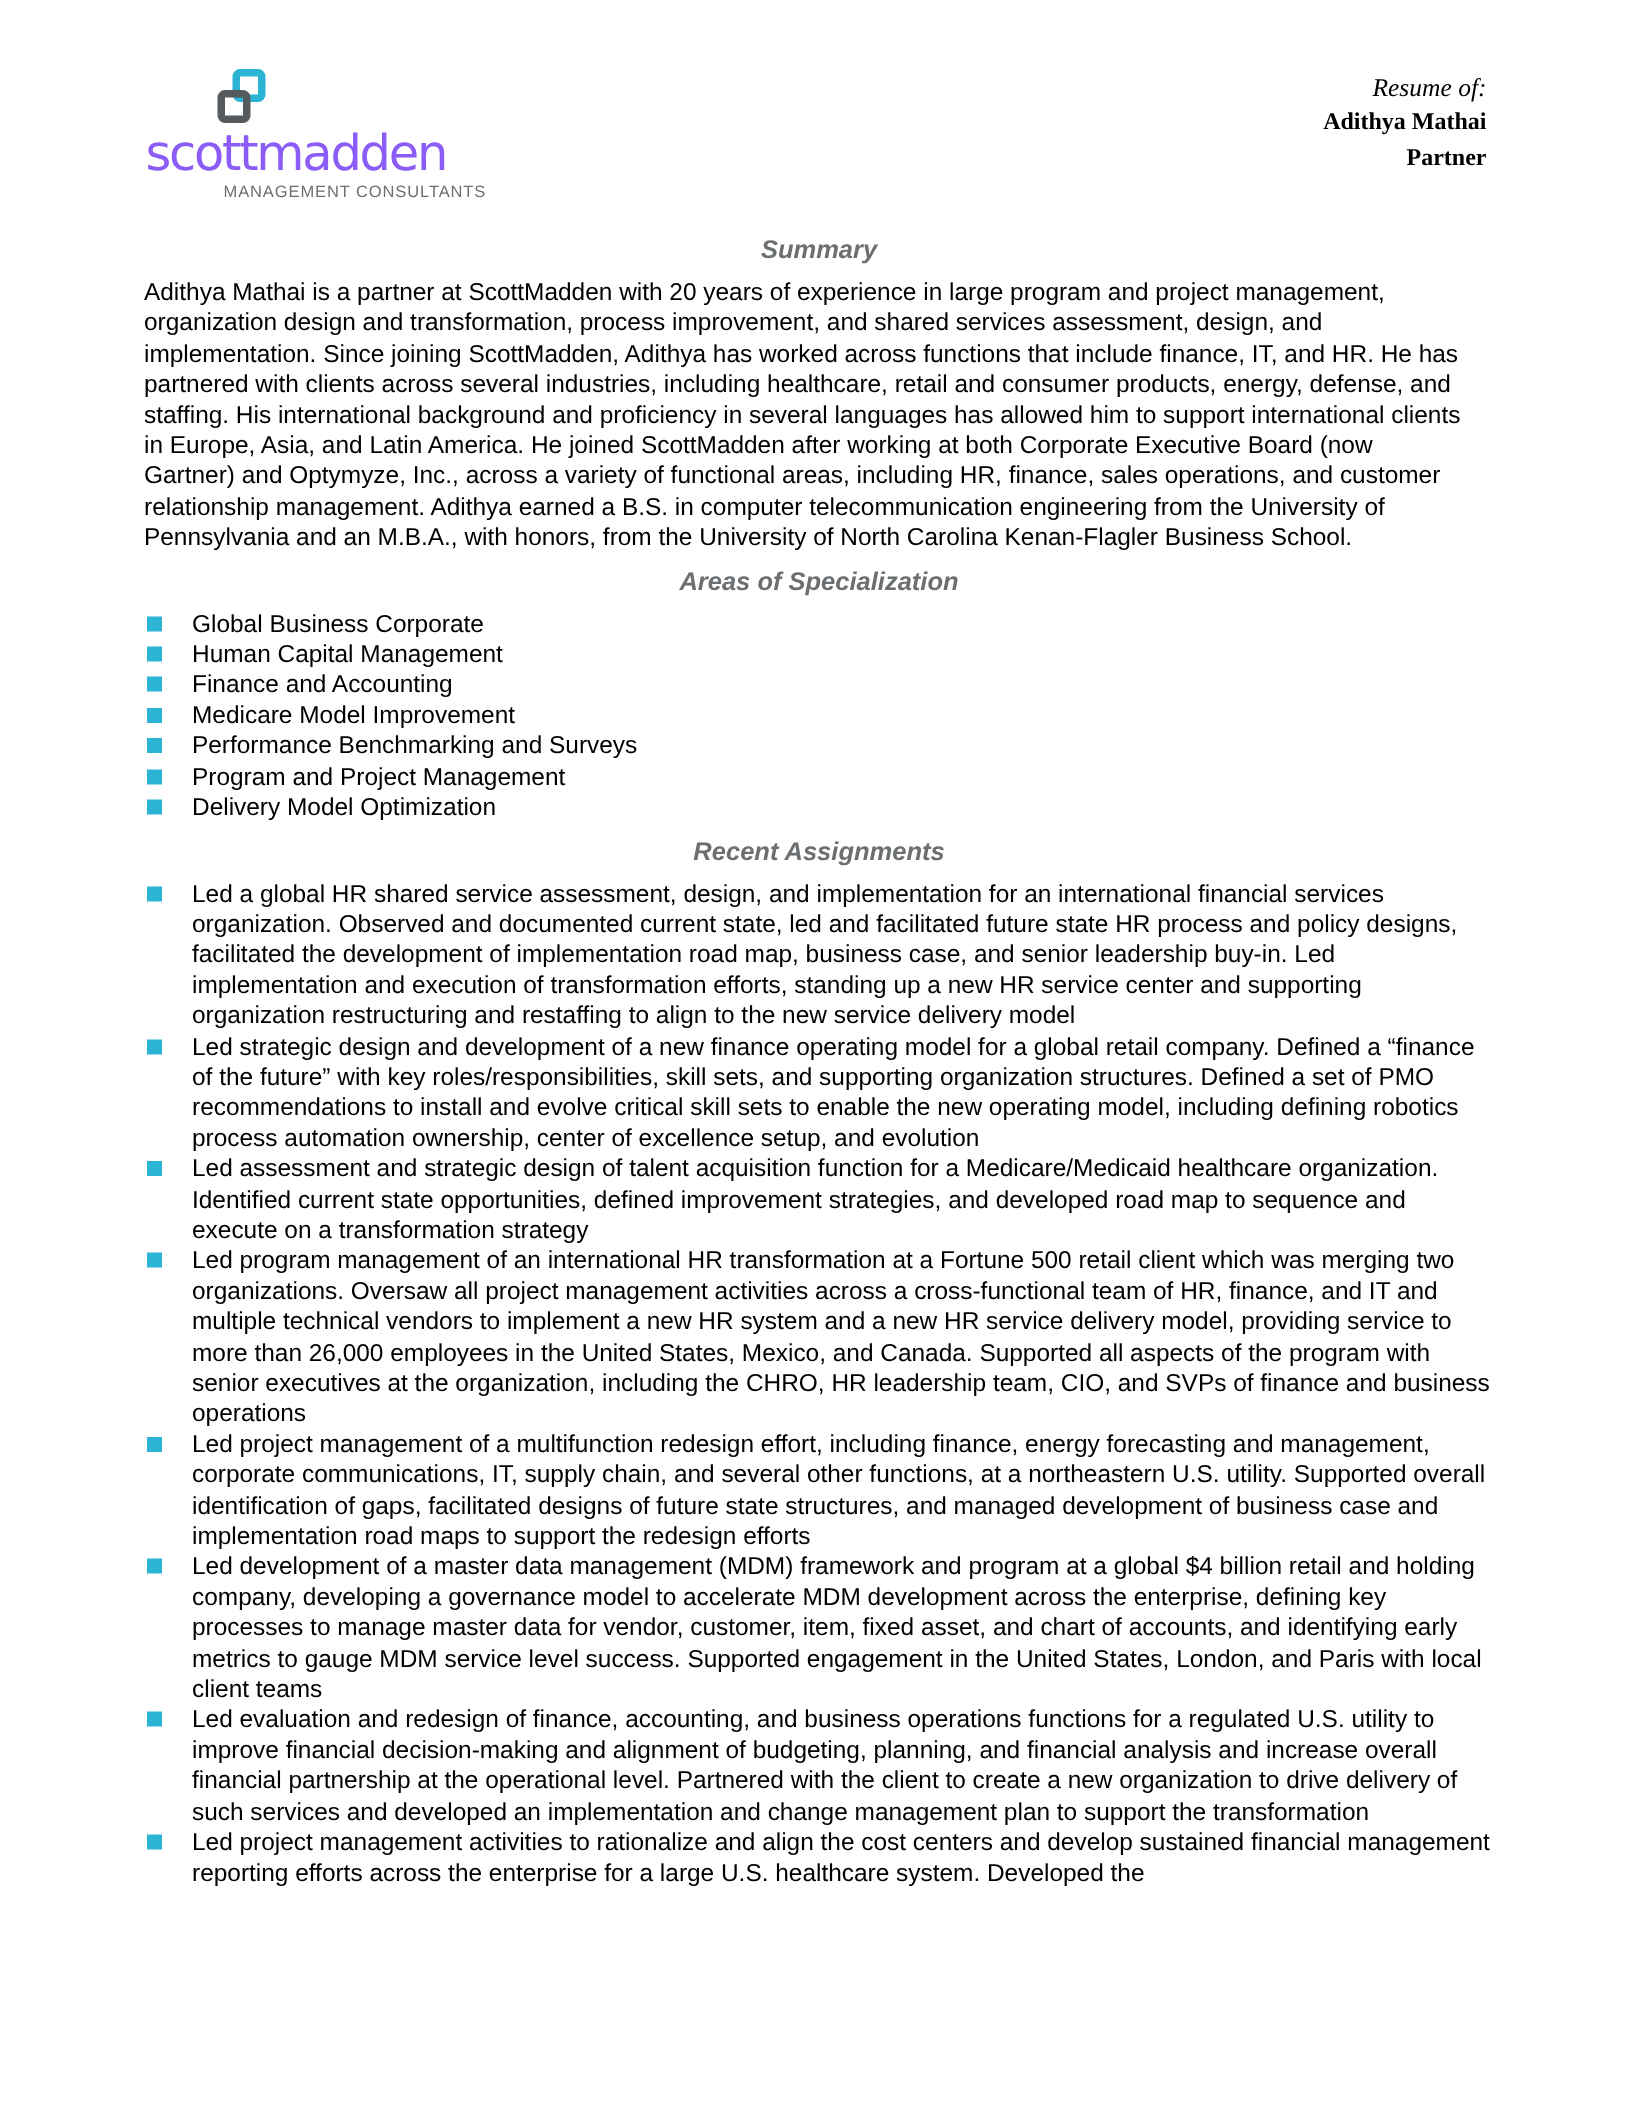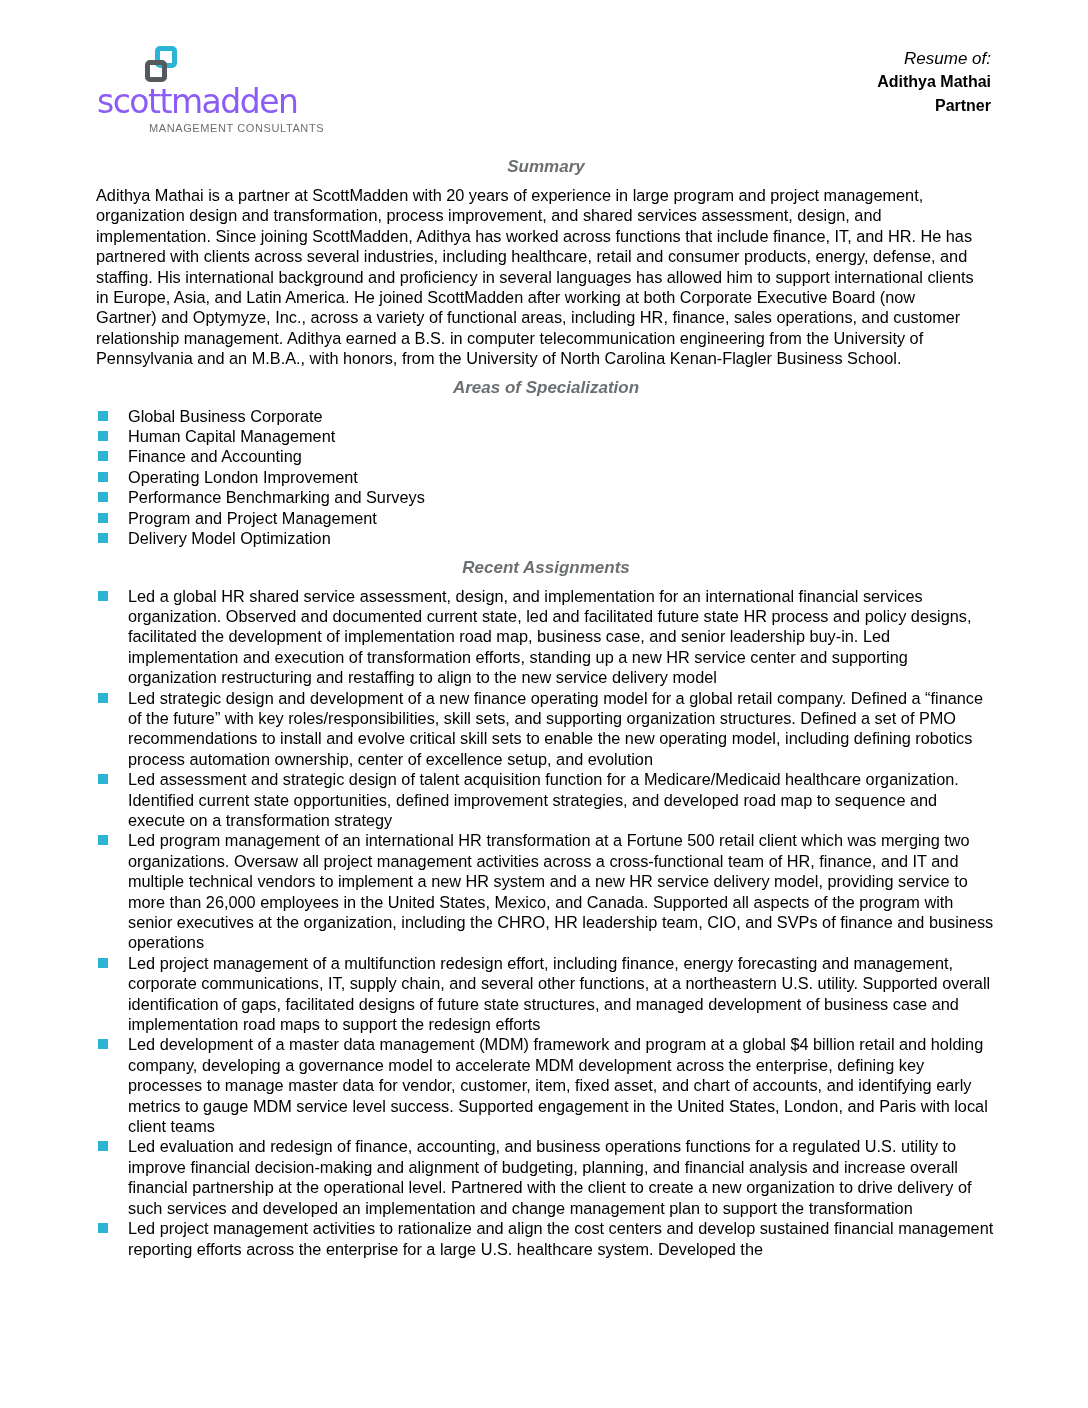--- a/index.html
+++ b/index.html
@@ -5,21 +5,21 @@
   html, body { margin: 0; padding: 0; background: #ffffff; }
   body { width: 1088px; height: 1408px; position: relative; overflow: hidden;
          font-family: "Liberation Sans", sans-serif; color: #000; }
   .logo { position: absolute; left: 97px; top: 46px; width: 200px; height: 90px; }
   .logo-mark { position: absolute; left: 44px; top: 0; width: 44px; height: 40px; }
   .sq { position: absolute; width: 22px; height: 22px; border-radius: 5px; border-style: solid; border-width: 5px; box-sizing: border-box; }
   .sq.teal { left: 14px; top: 0; border-color: #2bb4d4; }
   .sq.gray { left: 4px; top: 14px; border-color: #555a5e; }
   .logo-word { position: absolute; left: 0; top: 36px; font-family: "DejaVu Sans", sans-serif; font-size: 33px; letter-spacing: -1.5px; color: #8b5cf6; line-height: 40px; }
   .logo-sub { position: absolute; left: 52px; top: 76px; font-size: 11px; color: #6a6f73; letter-spacing: 0.6px; white-space: nowrap; }
-  .hdr { position: absolute; right: 97px; top: 48px; text-align: right; }
+  .hdr { position: absolute; right: 97px; top: 48px; text-align: right; font-family: Liberation Serif, serif; }
   .hdr .resume { font-style: italic; font-size: 17px; line-height: 22px; }
   .hdr .name, .hdr .title { font-weight: bold; font-size: 16px; line-height: 24px; }
   .content { position: absolute; left: 96px; top: 156px; width: 900px; font-size: 16.3px; line-height: 20.4px; }
   .sec { color: #6b6f72; font-style: italic; font-weight: bold; font-size: 17px; line-height: 22px; margin: 0 0 7px 0; text-align: center; }
   .para { margin: 0 17px 8px 0; }
   ul { list-style: none; margin: 0 0 8px 0; padding: 0; }
   li { position: relative; padding-left: 32px; }
   li .bul { position: absolute; left: 2px; top: 5px; width: 10px; height: 10px; background: #2bb4d4; }
   .spec li .bul { top: 5px; }
 </style>
@@ -43,21 +43,21 @@
 
 <div class="content">
   <div class="sec">Summary</div>
   <p class="para">Adithya Mathai is a partner at ScottMadden with 20 years of experience in large program and project management, organization design and transformation, process improvement, and shared services assessment, design, and implementation. Since joining ScottMadden, Adithya has worked across functions that include finance, IT, and HR. He has partnered with clients across several industries, including healthcare, retail and consumer products, energy, defense, and staffing. His international background and proficiency in several languages has allowed him to support international clients in Europe, Asia, and Latin America. He joined ScottMadden after working at both Corporate Executive Board (now Gartner) and Optymyze, Inc., across a variety of functional areas, including HR, finance, sales operations, and customer relationship management. Adithya earned a B.S. in computer telecommunication engineering from the University of Pennsylvania and an M.B.A., with honors, from the University of North Carolina Kenan-Flagler Business School.</p>
 
   <div class="sec">Areas of Specialization</div>
   <ul class="spec">
     <li><span class="bul"></span><span>Global Business Corporate</span></li>
     <li><span class="bul"></span><span>Human Capital Management</span></li>
     <li><span class="bul"></span><span>Finance and Accounting</span></li>
-    <li><span class="bul"></span><span>Operating London Improvement</span></li>
+    <li><span class="bul"></span><span>Medicare Model Improvement</span></li>
     <li><span class="bul"></span><span>Performance Benchmarking and Surveys</span></li>
     <li><span class="bul"></span><span>Program and Project Management</span></li>
     <li><span class="bul"></span><span>Delivery Model Optimization</span></li>
   </ul>
 
   <div class="sec">Recent Assignments</div>
   <ul class="assign">
     <li><span class="bul"></span><span>Led a global HR shared service assessment, design, and implementation for an international financial services organization. Observed and documented current state, led and facilitated future state HR process and policy designs, facilitated the development of implementation road map, business case, and senior leadership buy-in. Led implementation and execution of transformation efforts, standing up a new HR service center and supporting organization restructuring and restaffing to align to the new service delivery model</span></li>
     <li><span class="bul"></span><span>Led strategic design and development of a new finance operating model for a global retail company. Defined a “finance of the future” with key roles/responsibilities, skill sets, and supporting organization structures. Defined a set of PMO recommendations to install and evolve critical skill sets to enable the new operating model, including defining robotics process automation ownership, center of excellence setup, and evolution</span></li>
     <li><span class="bul"></span><span>Led assessment and strategic design of talent acquisition function for a Medicare/Medicaid healthcare organization. Identified current state opportunities, defined improvement strategies, and developed road map to sequence and execute on a transformation strategy</span></li>

